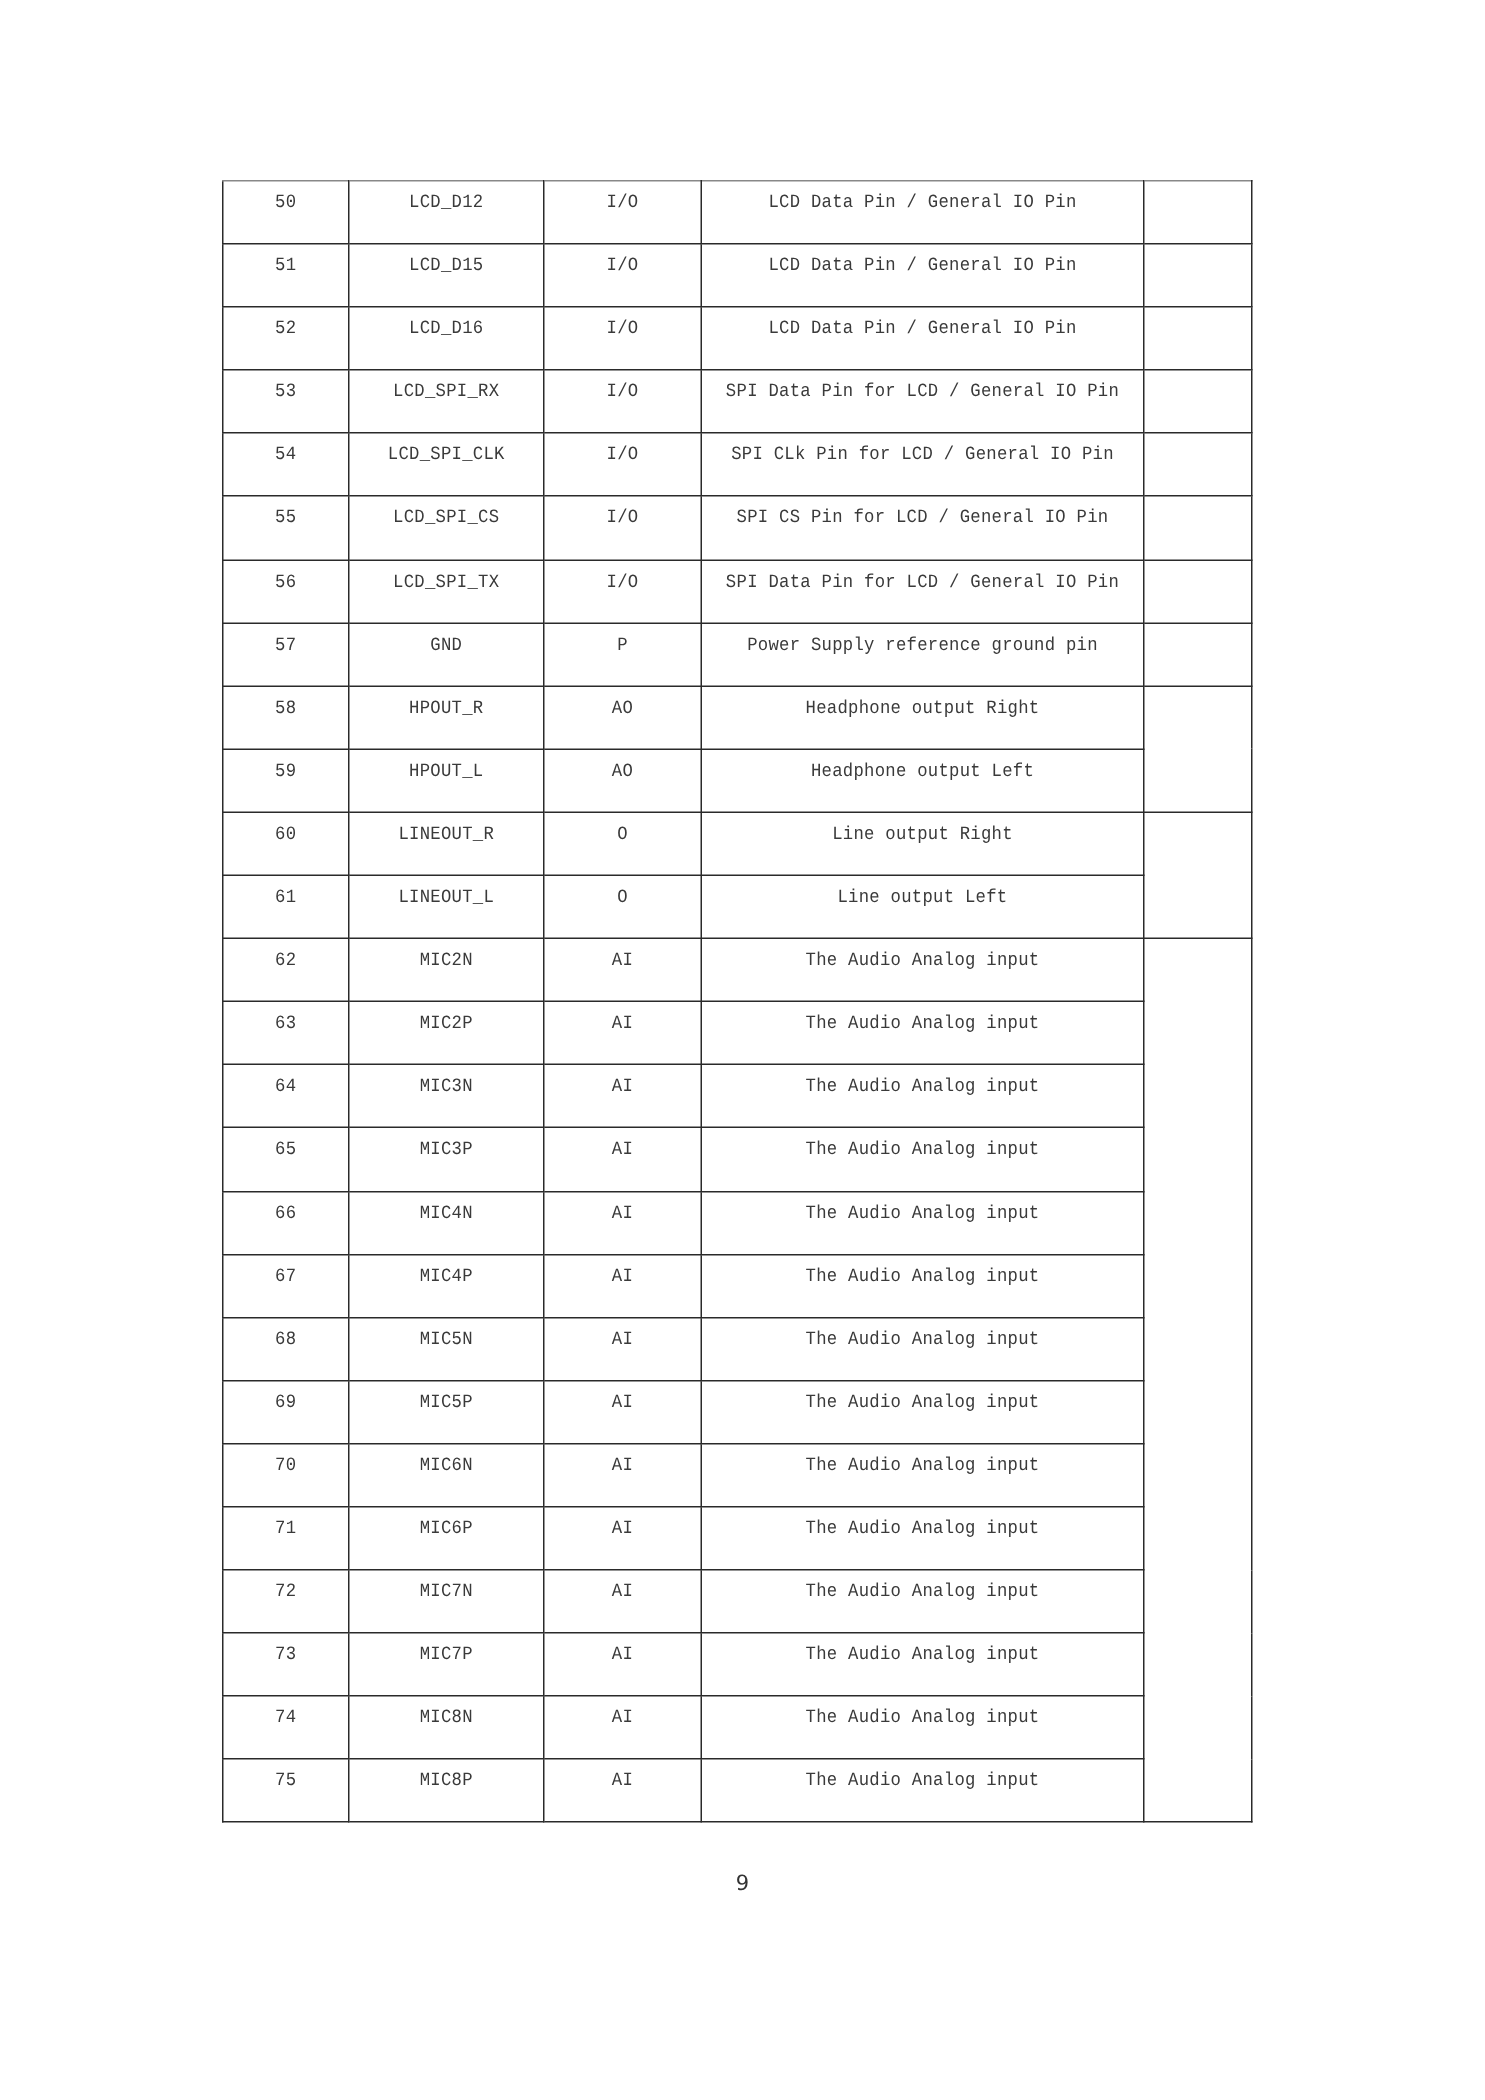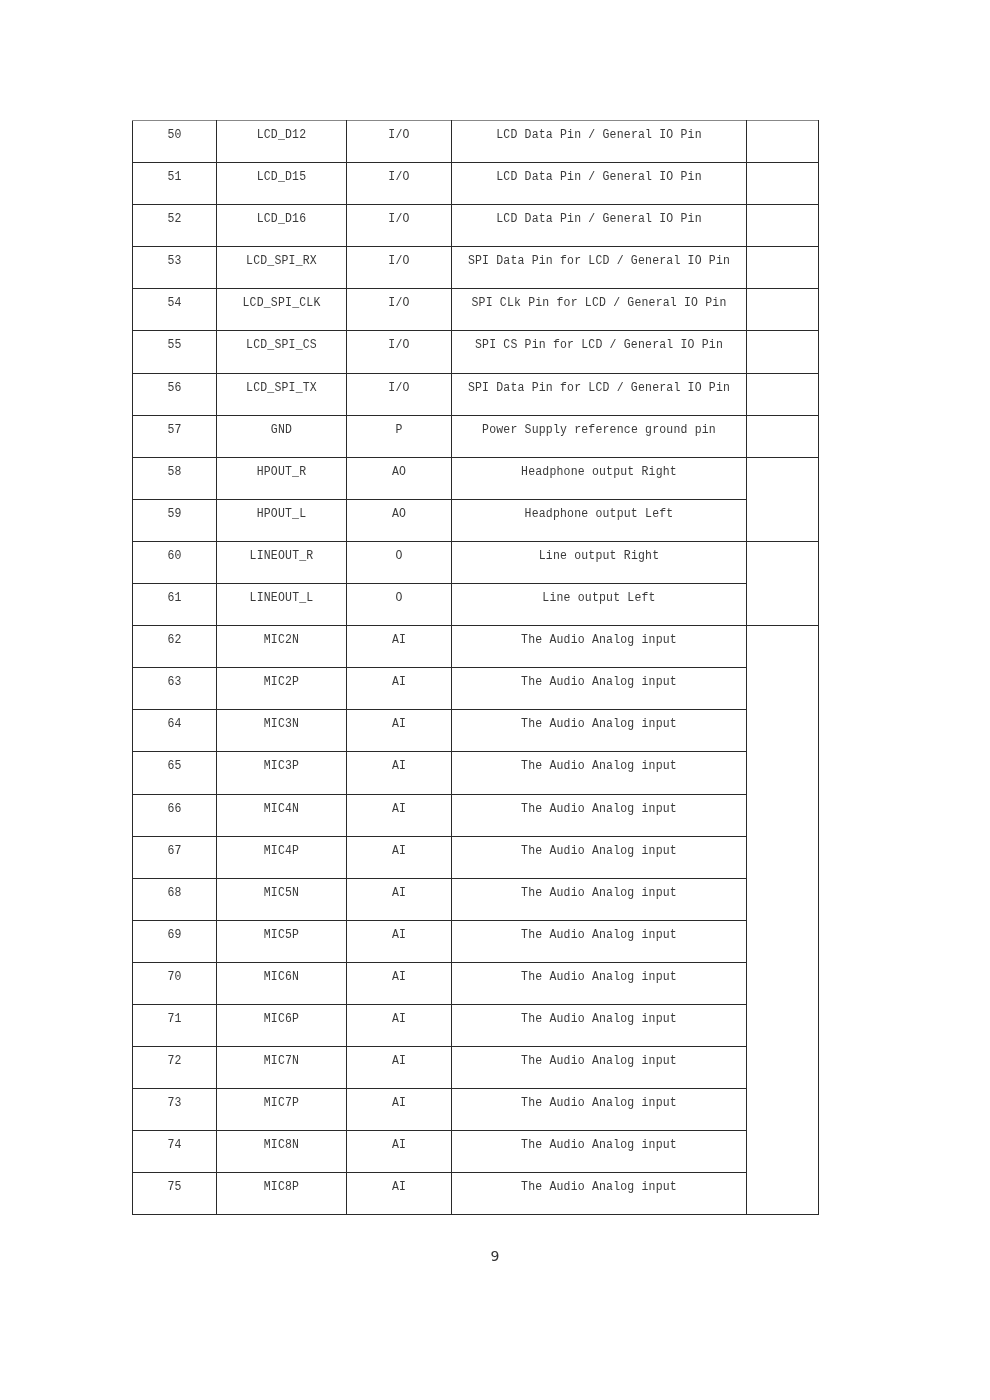--- a/index.html
+++ b/index.html
@@ -15,21 +15,21 @@
       font-family: "Liberation Mono", "DejaVu Sans Mono", monospace;
       color: #3a3a3a;
     }
     .page {
       position: absolute;
       left: 0; top: 0;
       width: 990px; height: 1400px;
     }
     table.pins {
       position: absolute;
-      left: 132px;
+      left: 148px;
       top: 120px;
       border-collapse: collapse;
       table-layout: fixed;
       width: 686px;
     }
     table.pins td {
       border: 1.4px solid #2a2a2a;
       height: 42.1px;
       padding: 0;
       vertical-align: top;

